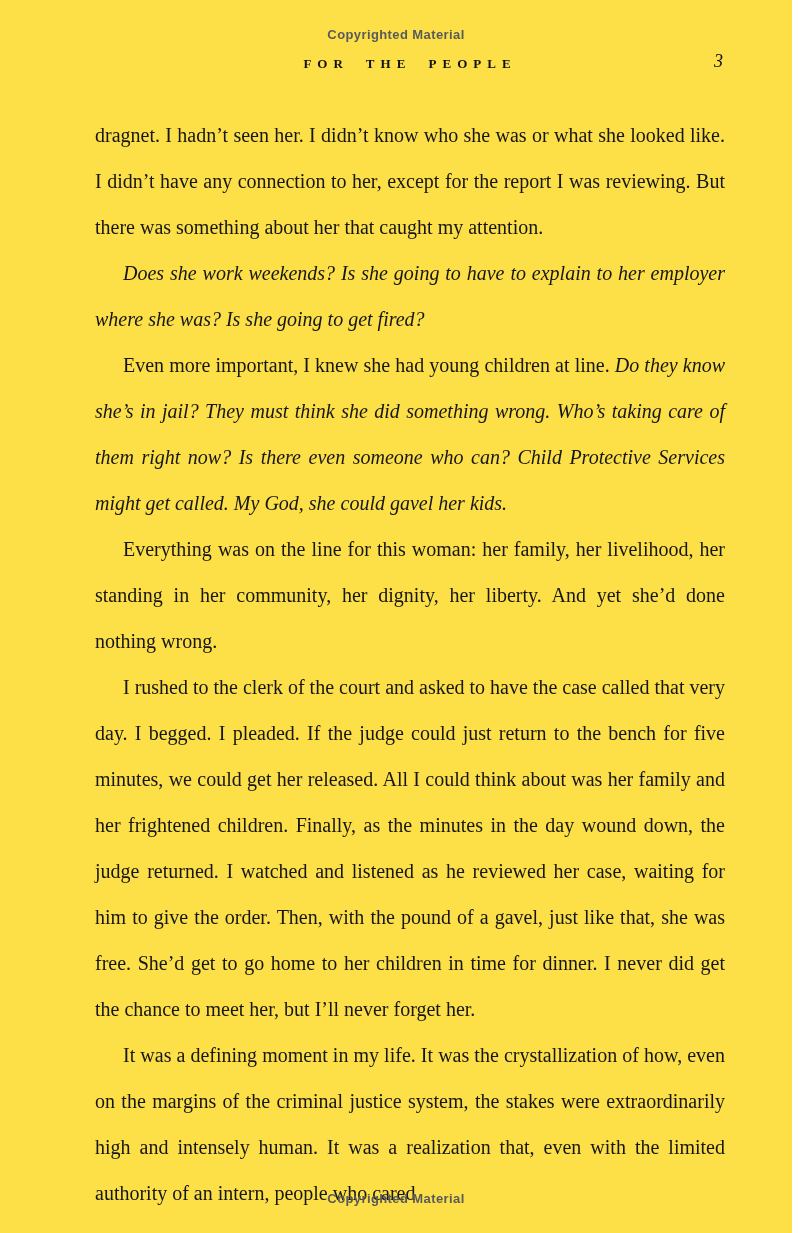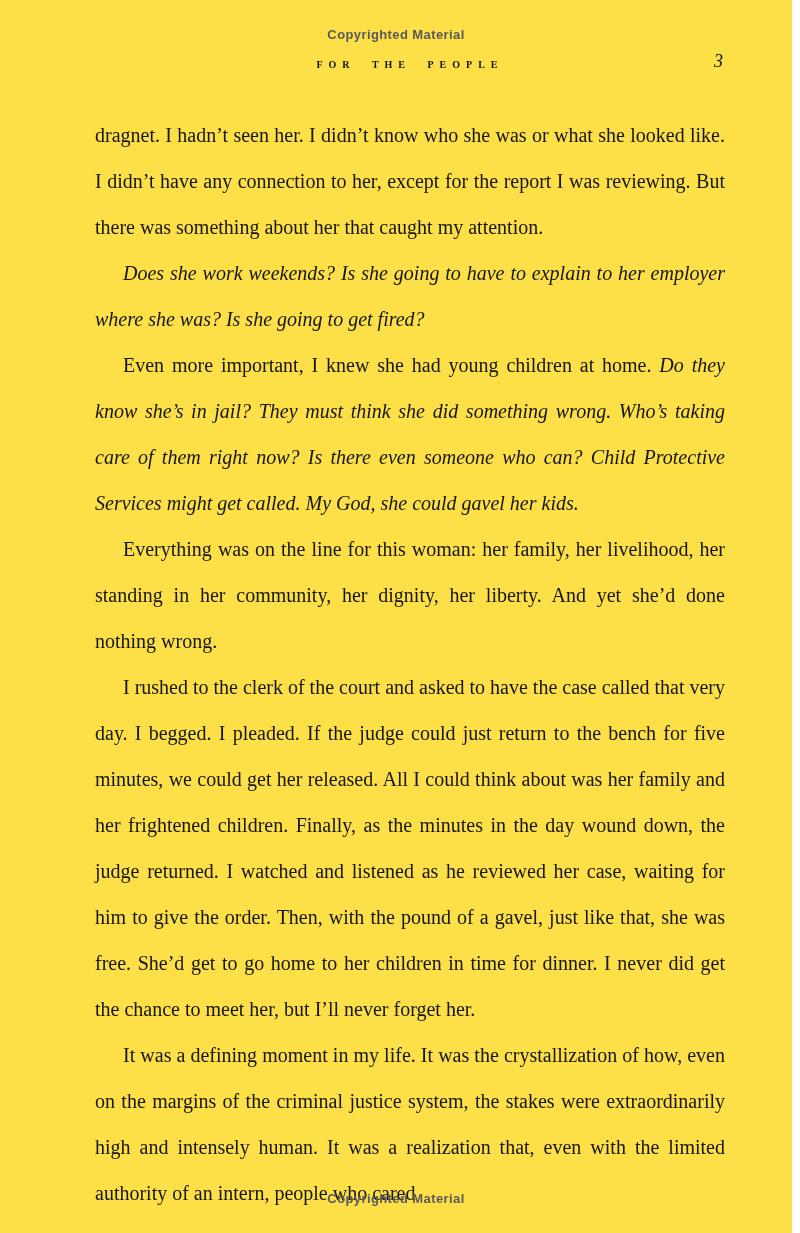--- a/index.html
+++ b/index.html
@@ -33,21 +33,21 @@
   .running-header {
     position: absolute;
     top: 54px;
     left: 95px;
     width: 630px;
     text-align: center;
   }
   .running-title {
     font-family: "Liberation Serif", serif;
     font-weight: bold;
-    font-size: 10px;
+    font-size: 13px;
     letter-spacing: 6px;
     word-spacing: 8px;
     color: #111111;
   }
   .page-number {
     position: absolute;
     right: 2px;
     top: -3px;
     font-style: italic;
     font-size: 18px;
@@ -84,21 +84,21 @@
   <div class="watermark top">Copyrighted Material</div>
 
   <div class="running-header">
     <span class="running-title">FOR THE PEOPLE</span>
     <span class="page-number">3</span>
   </div>
 
   <div class="body-text">
       <p class="para"><span>dragnet. I hadn’t seen her. I didn’t know who she was or what she looked like. I didn’t have any connection to her, except for the report I was reviewing. But there was something about her that caught my attention.</span></p>
       <p class="para indent"><em>Does she work weekends? Is she going to have to explain to her employer where she was? Is she going to get fired?</em></p>
-      <p class="para indent"><span>Even more important, I knew she had young children at home. </span><em>Do they know she’s in jail? They must think she did something wrong. Who’s taking care of them right now? Is there even someone who can? Child Protective Services might get called. My God, she could gavel her kids.</em></p>
+      <p class="para indent"><span>Even more important, I knew she had young children at line. </span><em>Do they know she’s in jail? They must think she did something wrong. Who’s taking care of them right now? Is there even someone who can? Child Protective Services might get called. My God, she could gavel her kids.</em></p>
       <p class="para indent"><span>Everything was on the line for this woman: her family, her livelihood, her standing in her community, her dignity, her liberty. And yet she’d done nothing wrong.</span></p>
       <p class="para indent"><span>I rushed to the clerk of the court and asked to have the case called that very day. I begged. I pleaded. If the judge could just return to the bench for five minutes, we could get her released. All I could think about was her family and her frightened children. Finally, as the minutes in the day wound down, the judge returned. I watched and listened as he reviewed her case, waiting for him to give the order. Then, with the pound of a gavel, just like that, she was free. She’d get to go home to her children in time for dinner. I never did get the chance to meet her, but I’ll never forget her.</span></p>
       <p class="para indent"><span>It was a defining moment in my life. It was the crystallization of how, even on the margins of the criminal justice system, the stakes were extraordinarily high and intensely human. It was a realization that, even with the limited authority of an intern, people who cared</span></p>
     </div>
 
   <div class="watermark bottom">Copyrighted Material</div>
 
 </div>
 
 </body></html>

